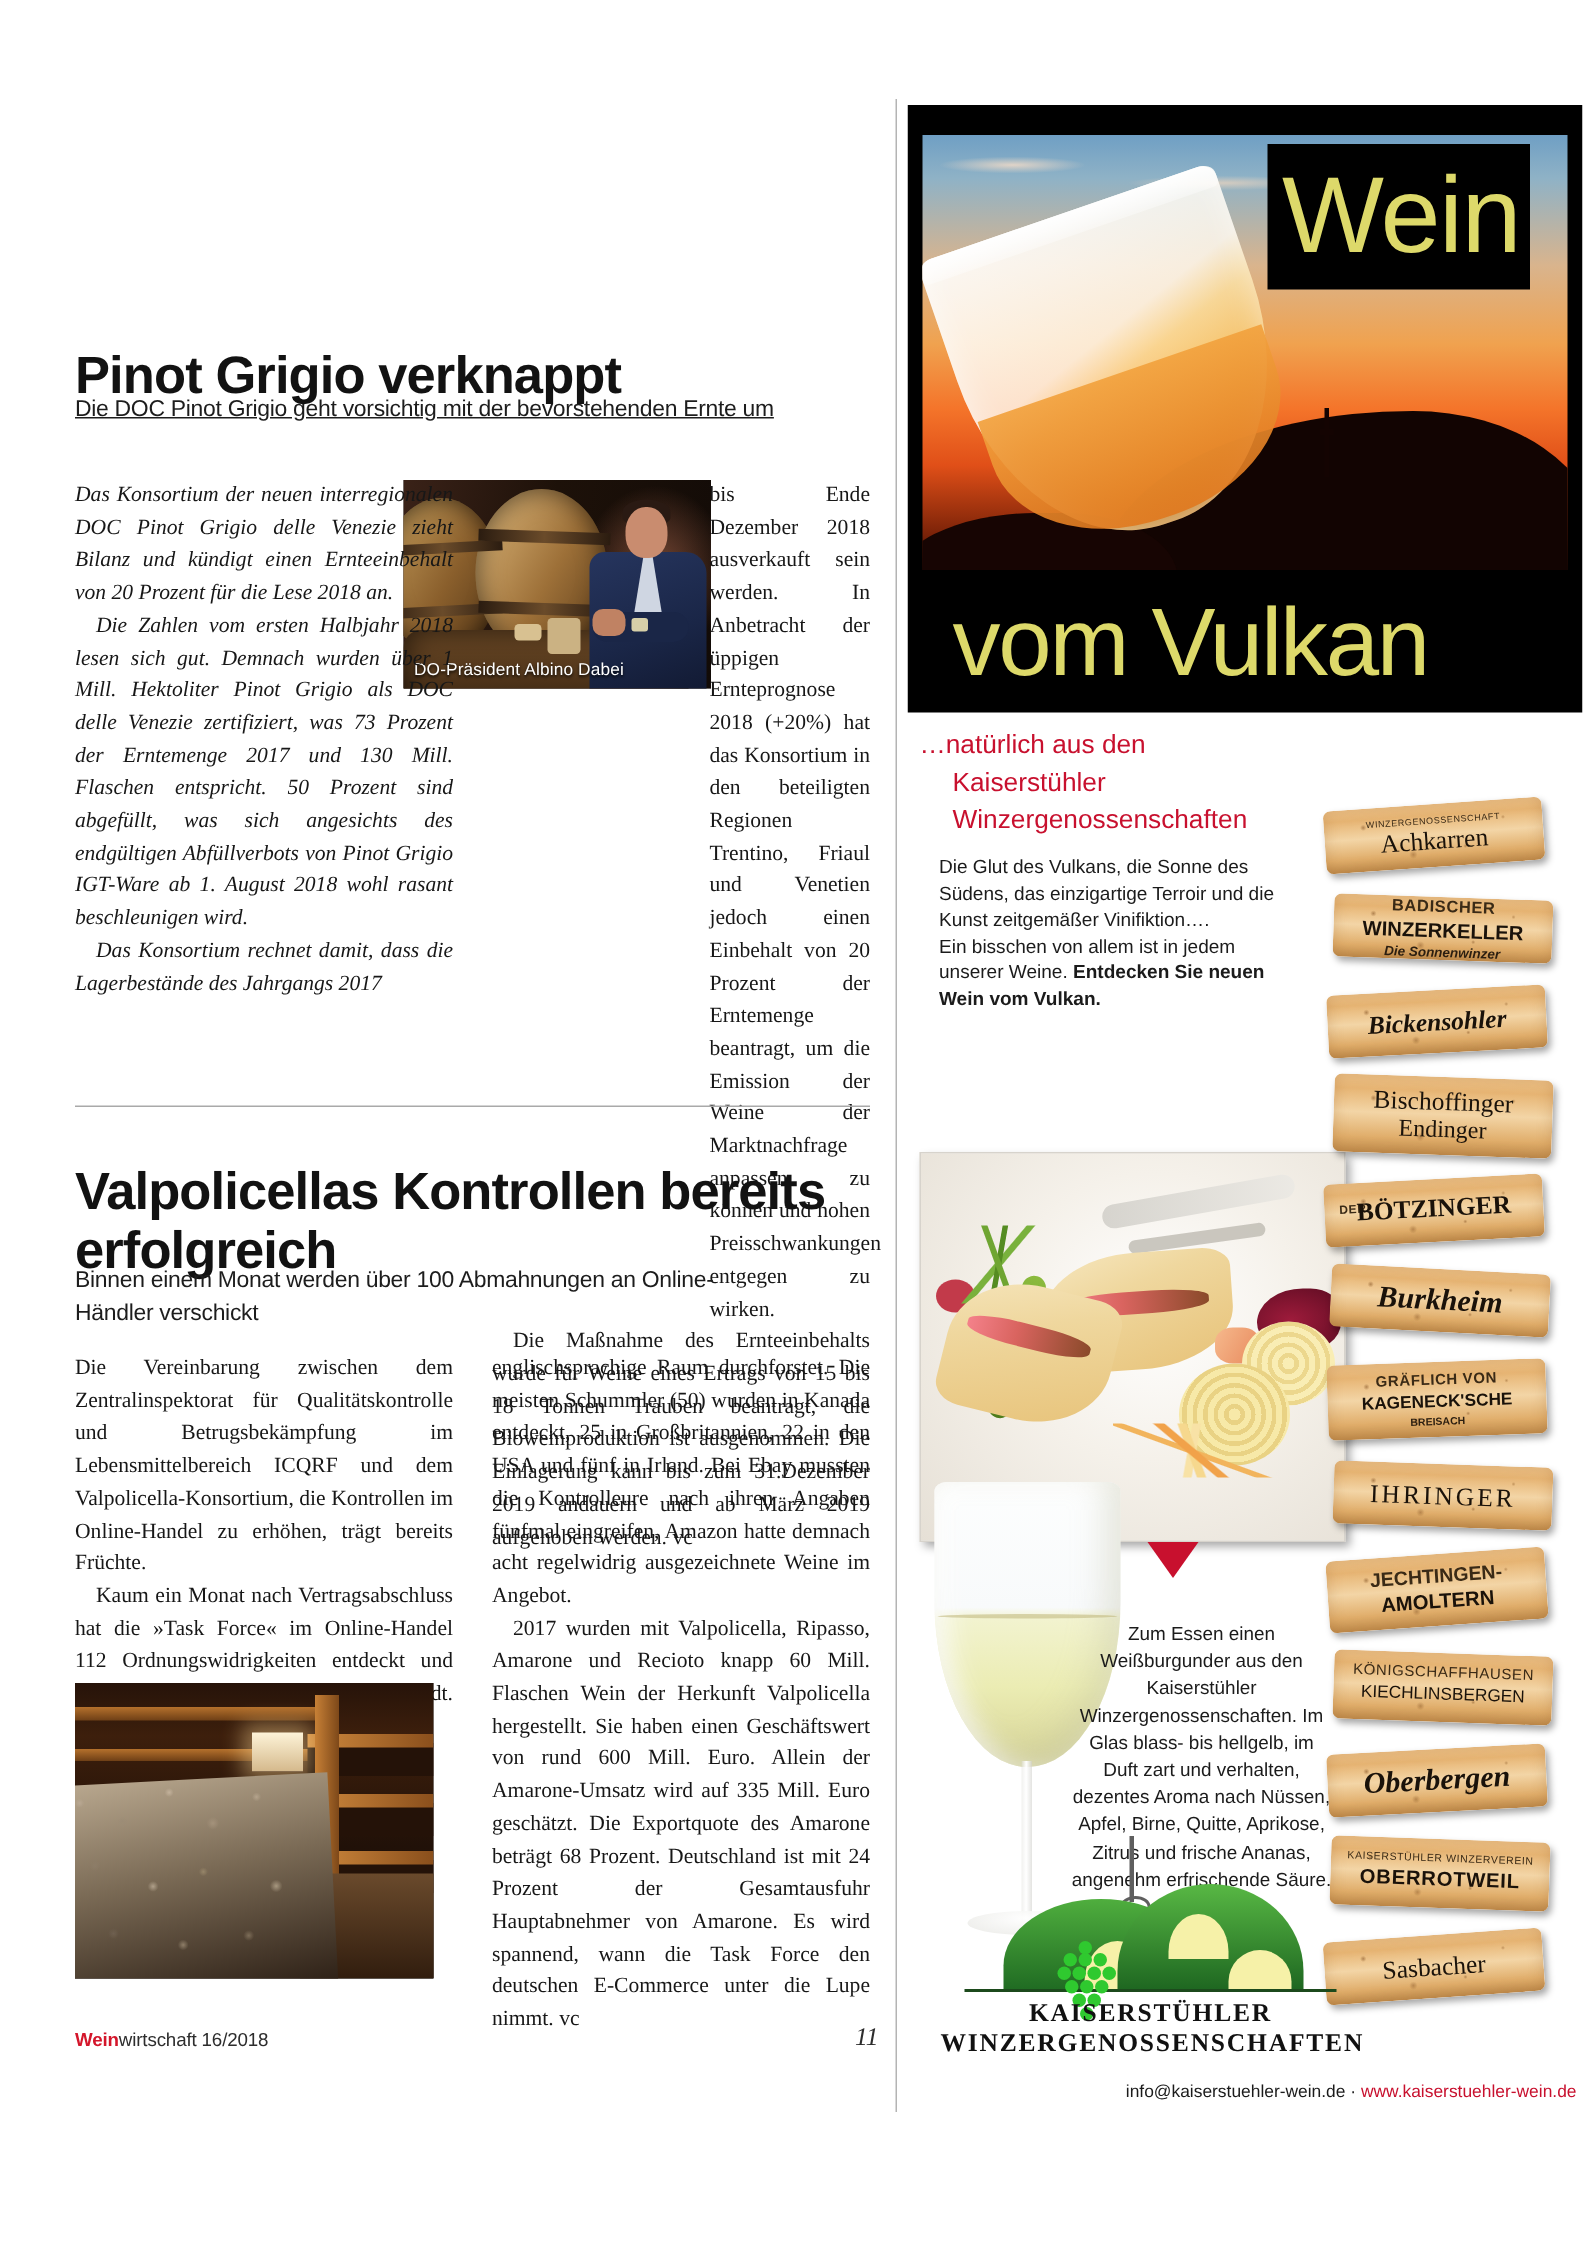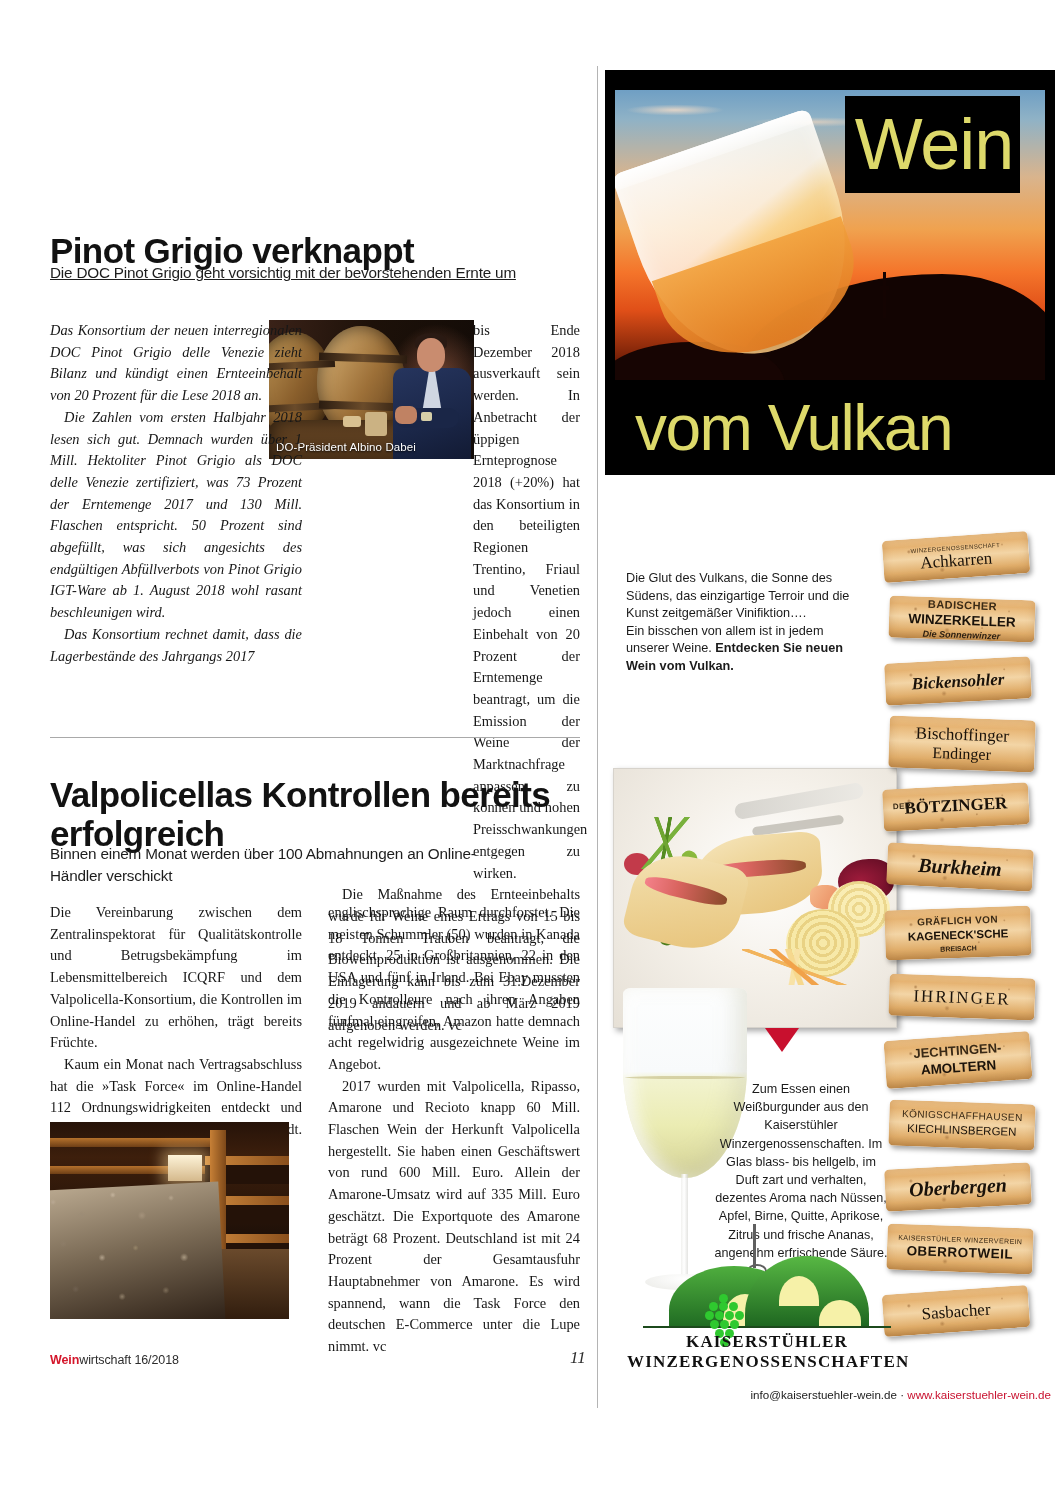--- a/index.html
+++ b/index.html
@@ -767,20 +767,25 @@
         <div class="bowl"></div>
         <div class="wine"></div>
         <div class="rim"></div>
       </div>
     </div>
 
     <div class="ad-wein-box"></div>
     <div class="ad-wein-text">Wein</div>
     <div class="ad-vulkan">vom Vulkan</div>
 
+    <div class="ad-redhead">
+      <span>…natürlich aus den</span>
+      <span class="ind">Kaiserstühler</span>
+      <span class="ind">Winzergenossenschaften</span>
+    </div>
 
     <div class="ad-body">
       <span>Die Glut des Vulkans, die Sonne des</span><br>
       <span>Südens, das einzigartige Terroir und die</span><br>
       <span>Kunst zeitgemäßer Vinifiktion….</span><br>
       <span>Ein bisschen von allem ist in jedem</span><br>
       <span>unserer Weine.</span>
       <b>Entdecken Sie neuen</b><br>
       <b>Wein vom Vulkan.</b>
     </div>

